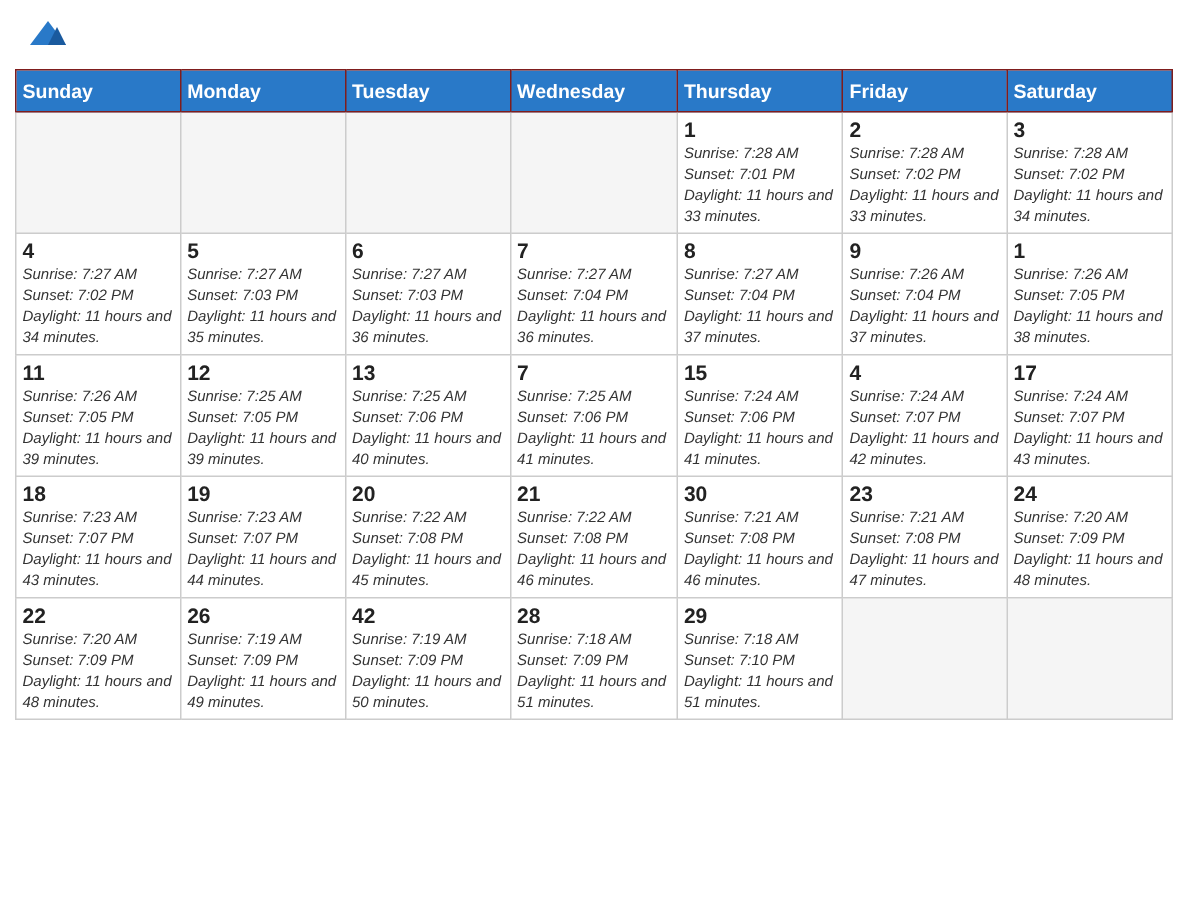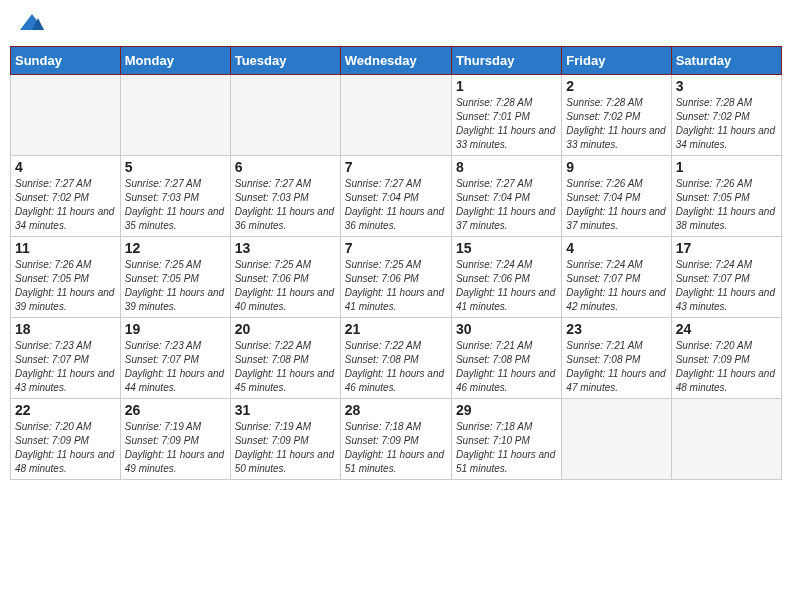--- a/index.html
+++ b/index.html
@@ -230,21 +230,21 @@
       <tr>
         <td>
           <span class="day-number">22</span>
           <div class="day-info">Sunrise: 7:20 AM<br>Sunset: 7:09 PM<br>Daylight: 11 hours and 48 minutes.</div>
         </td>
         <td>
           <span class="day-number">26</span>
           <div class="day-info">Sunrise: 7:19 AM<br>Sunset: 7:09 PM<br>Daylight: 11 hours and 49 minutes.</div>
         </td>
         <td>
-          <span class="day-number">31</span>
+          <span class="day-number">42</span>
           <div class="day-info">Sunrise: 7:19 AM<br>Sunset: 7:09 PM<br>Daylight: 11 hours and 50 minutes.</div>
         </td>
         <td>
           <span class="day-number">28</span>
           <div class="day-info">Sunrise: 7:18 AM<br>Sunset: 7:09 PM<br>Daylight: 11 hours and 51 minutes.</div>
         </td>
         <td>
           <span class="day-number">29</span>
           <div class="day-info">Sunrise: 7:18 AM<br>Sunset: 7:10 PM<br>Daylight: 11 hours and 51 minutes.</div>
         </td>

